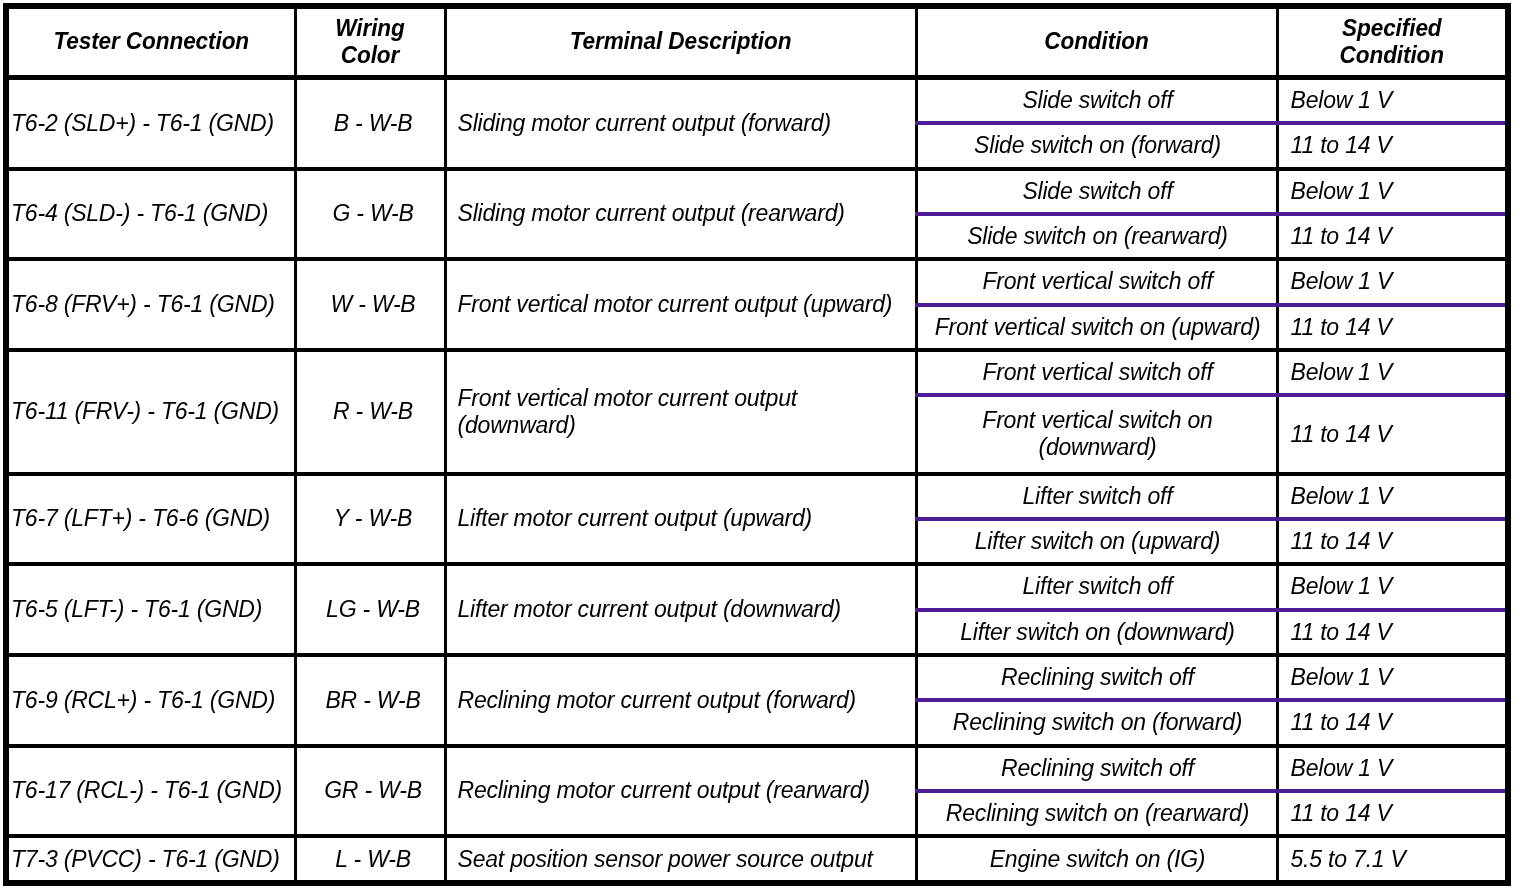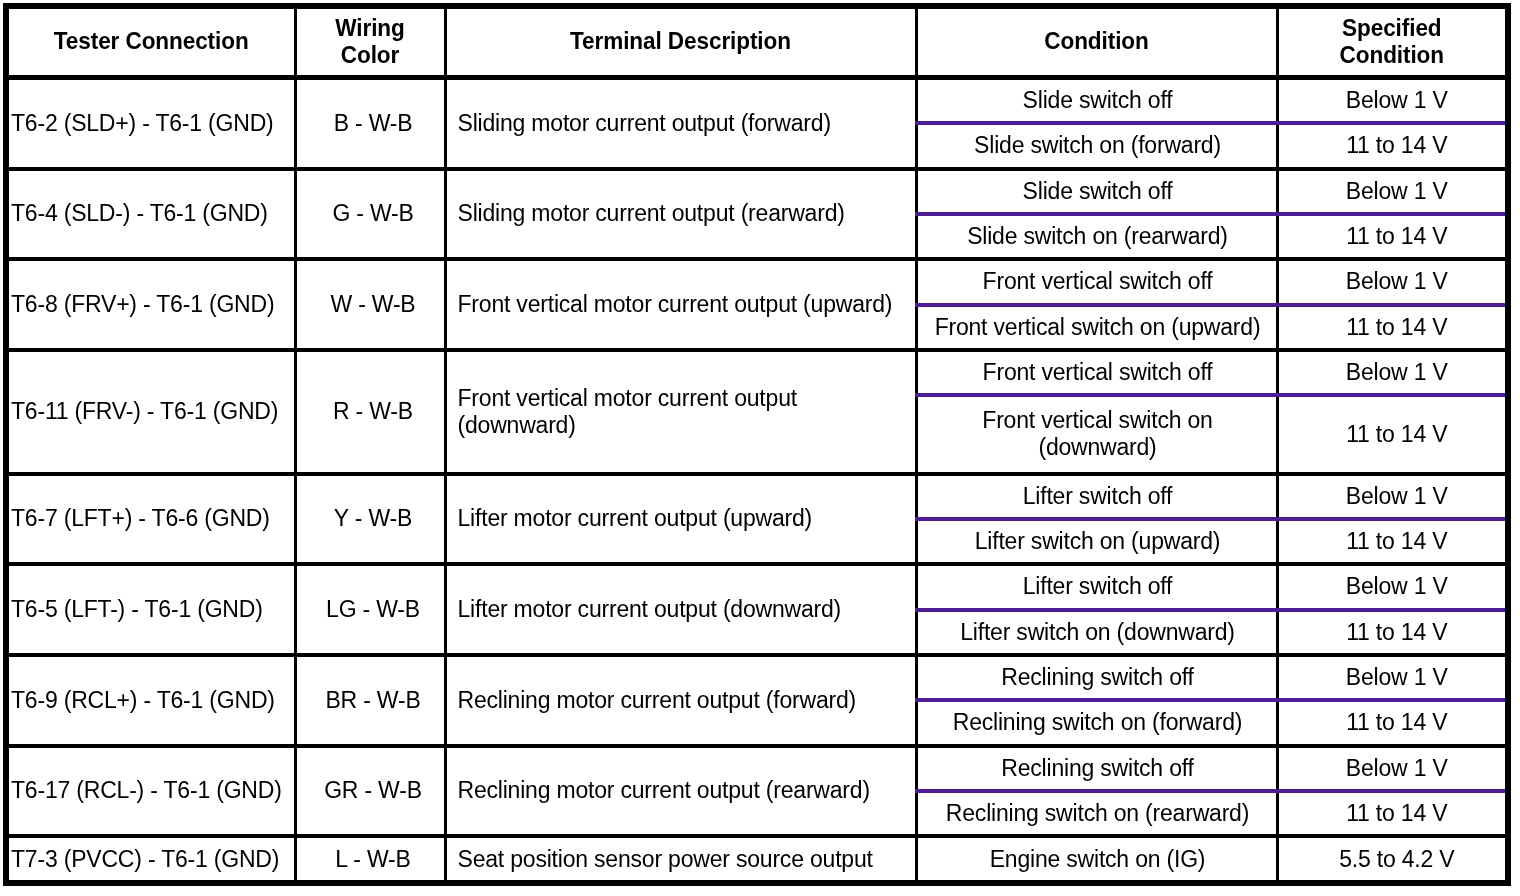--- a/index.html
+++ b/index.html
@@ -15,20 +15,21 @@
     overflow: hidden;
   }
 
   .sheet {
     position: relative;
     width: 1520px;
     height: 684px;
     background: #ffffff;
     box-sizing: border-box;
     padding: 3px 15px 10px 3px;
+    font-style: italic;
   }
 
   table.spec-table {
     width: 1502px;
     height: 883px;
     border-collapse: collapse;
     table-layout: fixed;
     background: #ffffff;
     border: 6px solid #000000;
   }
@@ -81,21 +82,20 @@
     text-align: left;
     padding-left: 11px;
     padding-right: 4px;
   }
   td.cond-cell {
     text-align: center;
     padding-left: 6px;
     padding-right: 4px;
   }
   td.spec-cell {
-    text-align: center;
     padding-left: 12px;
     padding-right: 2px;
   }
 
   
   tr.group-start > td,
   tr.group-start > th {
     border-top: 4px solid #000000;
   }
   tr.sub-row > td {
@@ -214,17 +214,17 @@
         </tr>
         <tr class="sub-row">
           <td class="cond-cell">Reclining switch on (rearward)</td>
           <td class="spec-cell">11 to 14 V</td>
         </tr>
         <tr class="group-start">
           <td class="tester-cell" rowspan="1">T7-3 (PVCC) - T6-1 (GND)</td>
           <td class="color-cell" rowspan="1">L - W-B</td>
           <td class="desc-cell" rowspan="1">Seat position sensor power source output</td>
           <td class="cond-cell">Engine switch on (IG)</td>
-          <td class="spec-cell">5.5 to 4.2 V</td>
+          <td class="spec-cell">5.5 to 7.1 V</td>
         </tr>
       </tbody>
   </table>
 </div>
 
 </body></html>

